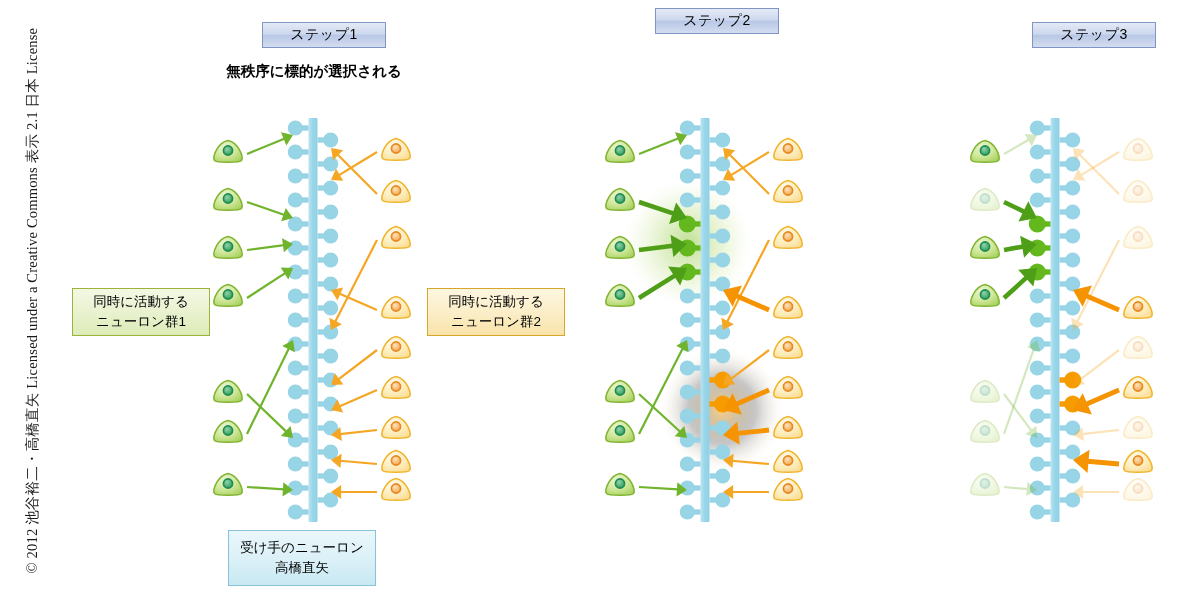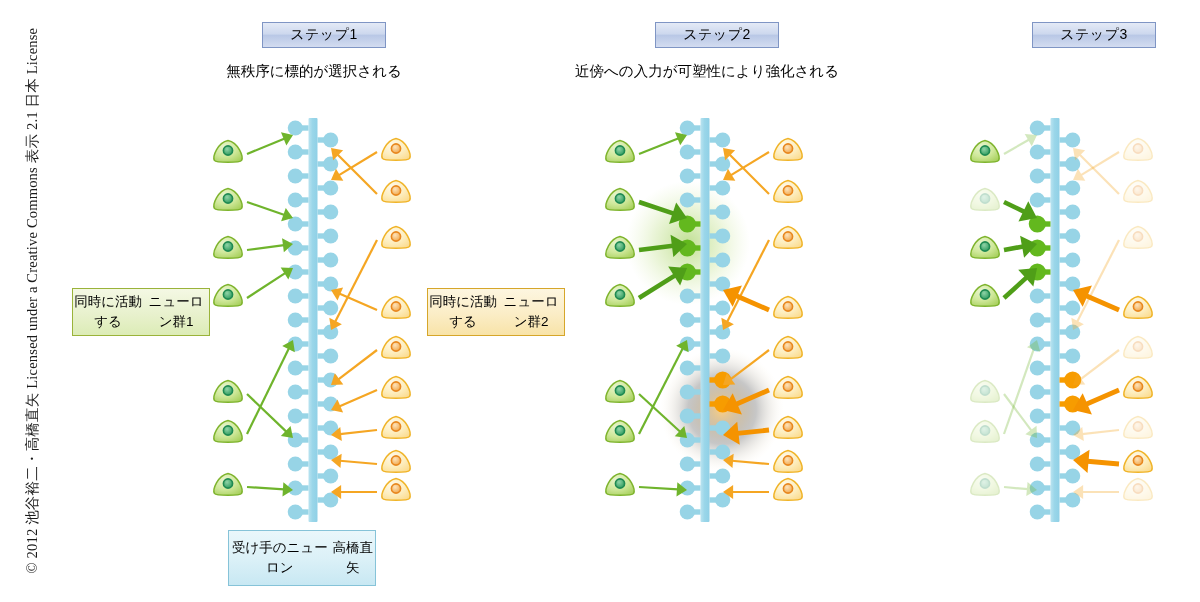--- a/index.html
+++ b/index.html
@@ -24,27 +24,27 @@
   .step-badge{
     position:absolute; width:124px; height:26px;
     box-sizing:border-box;
     border:1px solid #7f95c4;
     background:linear-gradient(180deg,#e4eaf6 0%,#cdd8ee 45%,#b9c8e6 52%,#d3dcf0 100%);
     display:flex; align-items:center; justify-content:center;
     font-size:14px; color:#000; letter-spacing:0.5px;
   }
   .step-caption{
     position:absolute; font-size:14.5px; color:#000;
-    white-space:nowrap; text-align:center;
+    white-space:nowrap; text-align:center;font-weight:bold;
   }
 
   
   .label-box{
     position:absolute; box-sizing:border-box;
-    display:flex; flex-direction:row; align-items:center; justify-content:center;
+    display:flex; flex-direction:column; align-items:center; justify-content:center;
     font-size:13.5px; line-height:1.45; color:#000; text-align:center;
   }
   .label-green{
     border:1px solid #9ab33a;
     background:linear-gradient(180deg,#f2f7df 0%,#e7f0cb 50%,#dcea b8 100%);
     background:linear-gradient(180deg,#f4f8e4 0%,#e8f1cd 55%,#dcecb6 100%);
   }
   .label-orange{
     border:1px solid #d6a62a;
     background:linear-gradient(180deg,#fdf6e0 0%,#fbedc6 55%,#f8e3a8 100%);
@@ -60,22 +60,21 @@
 </head>
 <body>
 
 <div id="stage">
 
   <div class="copyright">© 2012 池谷裕二・高橋直矢 Licensed under a Creative Commons 表示 2.1 日本 License</div>
 
   <div class="step-badge" style="left:262px;top:22px;">ステップ1</div>
   <div class="step-caption" style="left:194px;top:62px;width:240px;">無秩序に標的が選択される</div>
 
-  <div class="step-badge" style="left:655px;top:22px;">ステップ2</div>
-  <div class="step-caption" style="left:561px;top:62px;width:292px;">近傍への入力が可塑性により強化される</div>
+  <div class="step-badge" style="left:655px;top:8px;">ステップ2</div>
 
   <div class="step-badge" style="left:1032px;top:22px;">ステップ3</div>
 
   <div class="label-box label-green" style="left:72px;top:288px;width:138px;height:48px;">
     <span>同時に活動する</span>
     <span>ニューロン群1</span>
   </div>
 
   <div class="label-box label-orange" style="left:427px;top:288px;width:138px;height:48px;">
     <span>同時に活動する</span>

